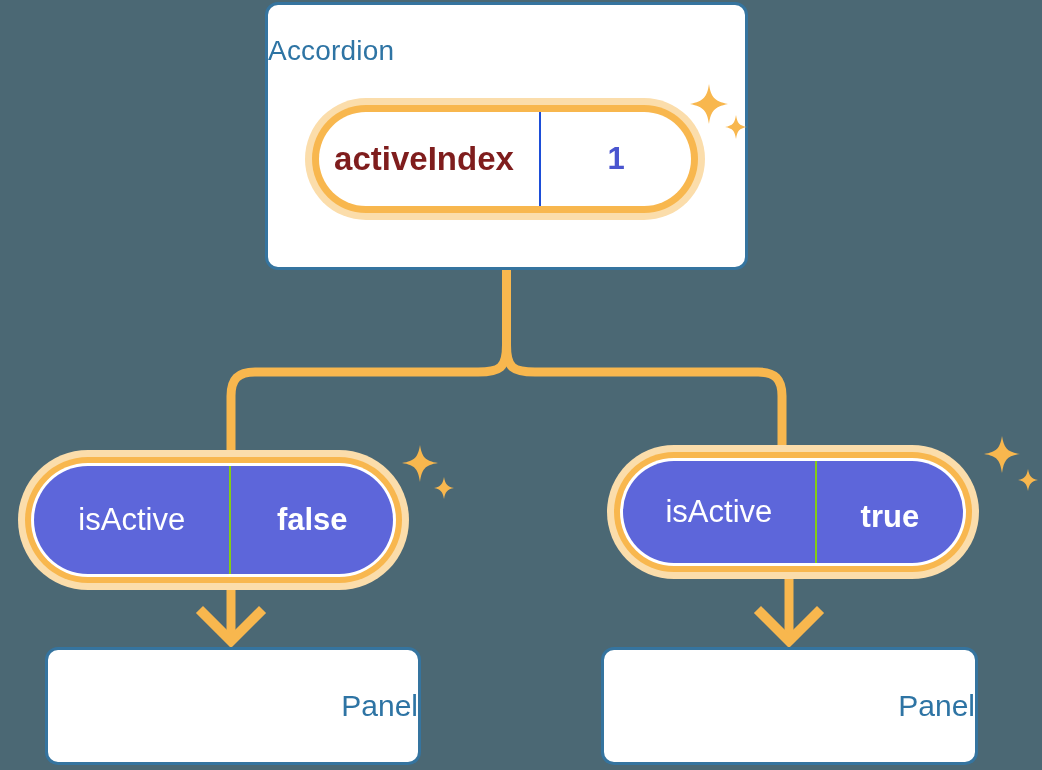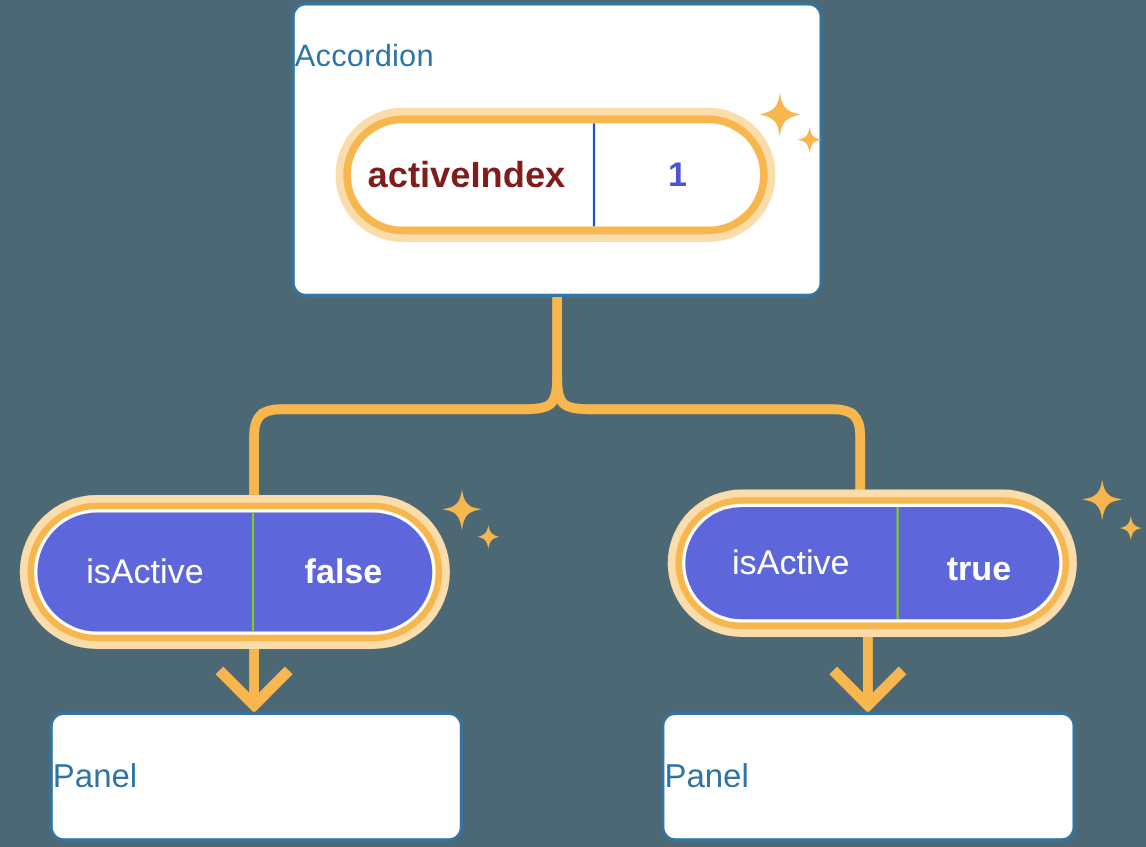--- a/index.html
+++ b/index.html
@@ -167,21 +167,21 @@
 
   
   .panel-card {
     position: absolute;
     background: #ffffff;
     border: 3px solid #35749f;
     border-radius: 13px;
     box-sizing: border-box;
     display: flex;
     align-items: center;
-    justify-content: flex-start;
+    justify-content: flex-end;
     z-index: 2;
   }
   .panel-label {
     color: #2e74a4;
     font-size: 30px;
   }
   #panel-left {
     left: 45px;
     top: 647px;
     width: 376px;

